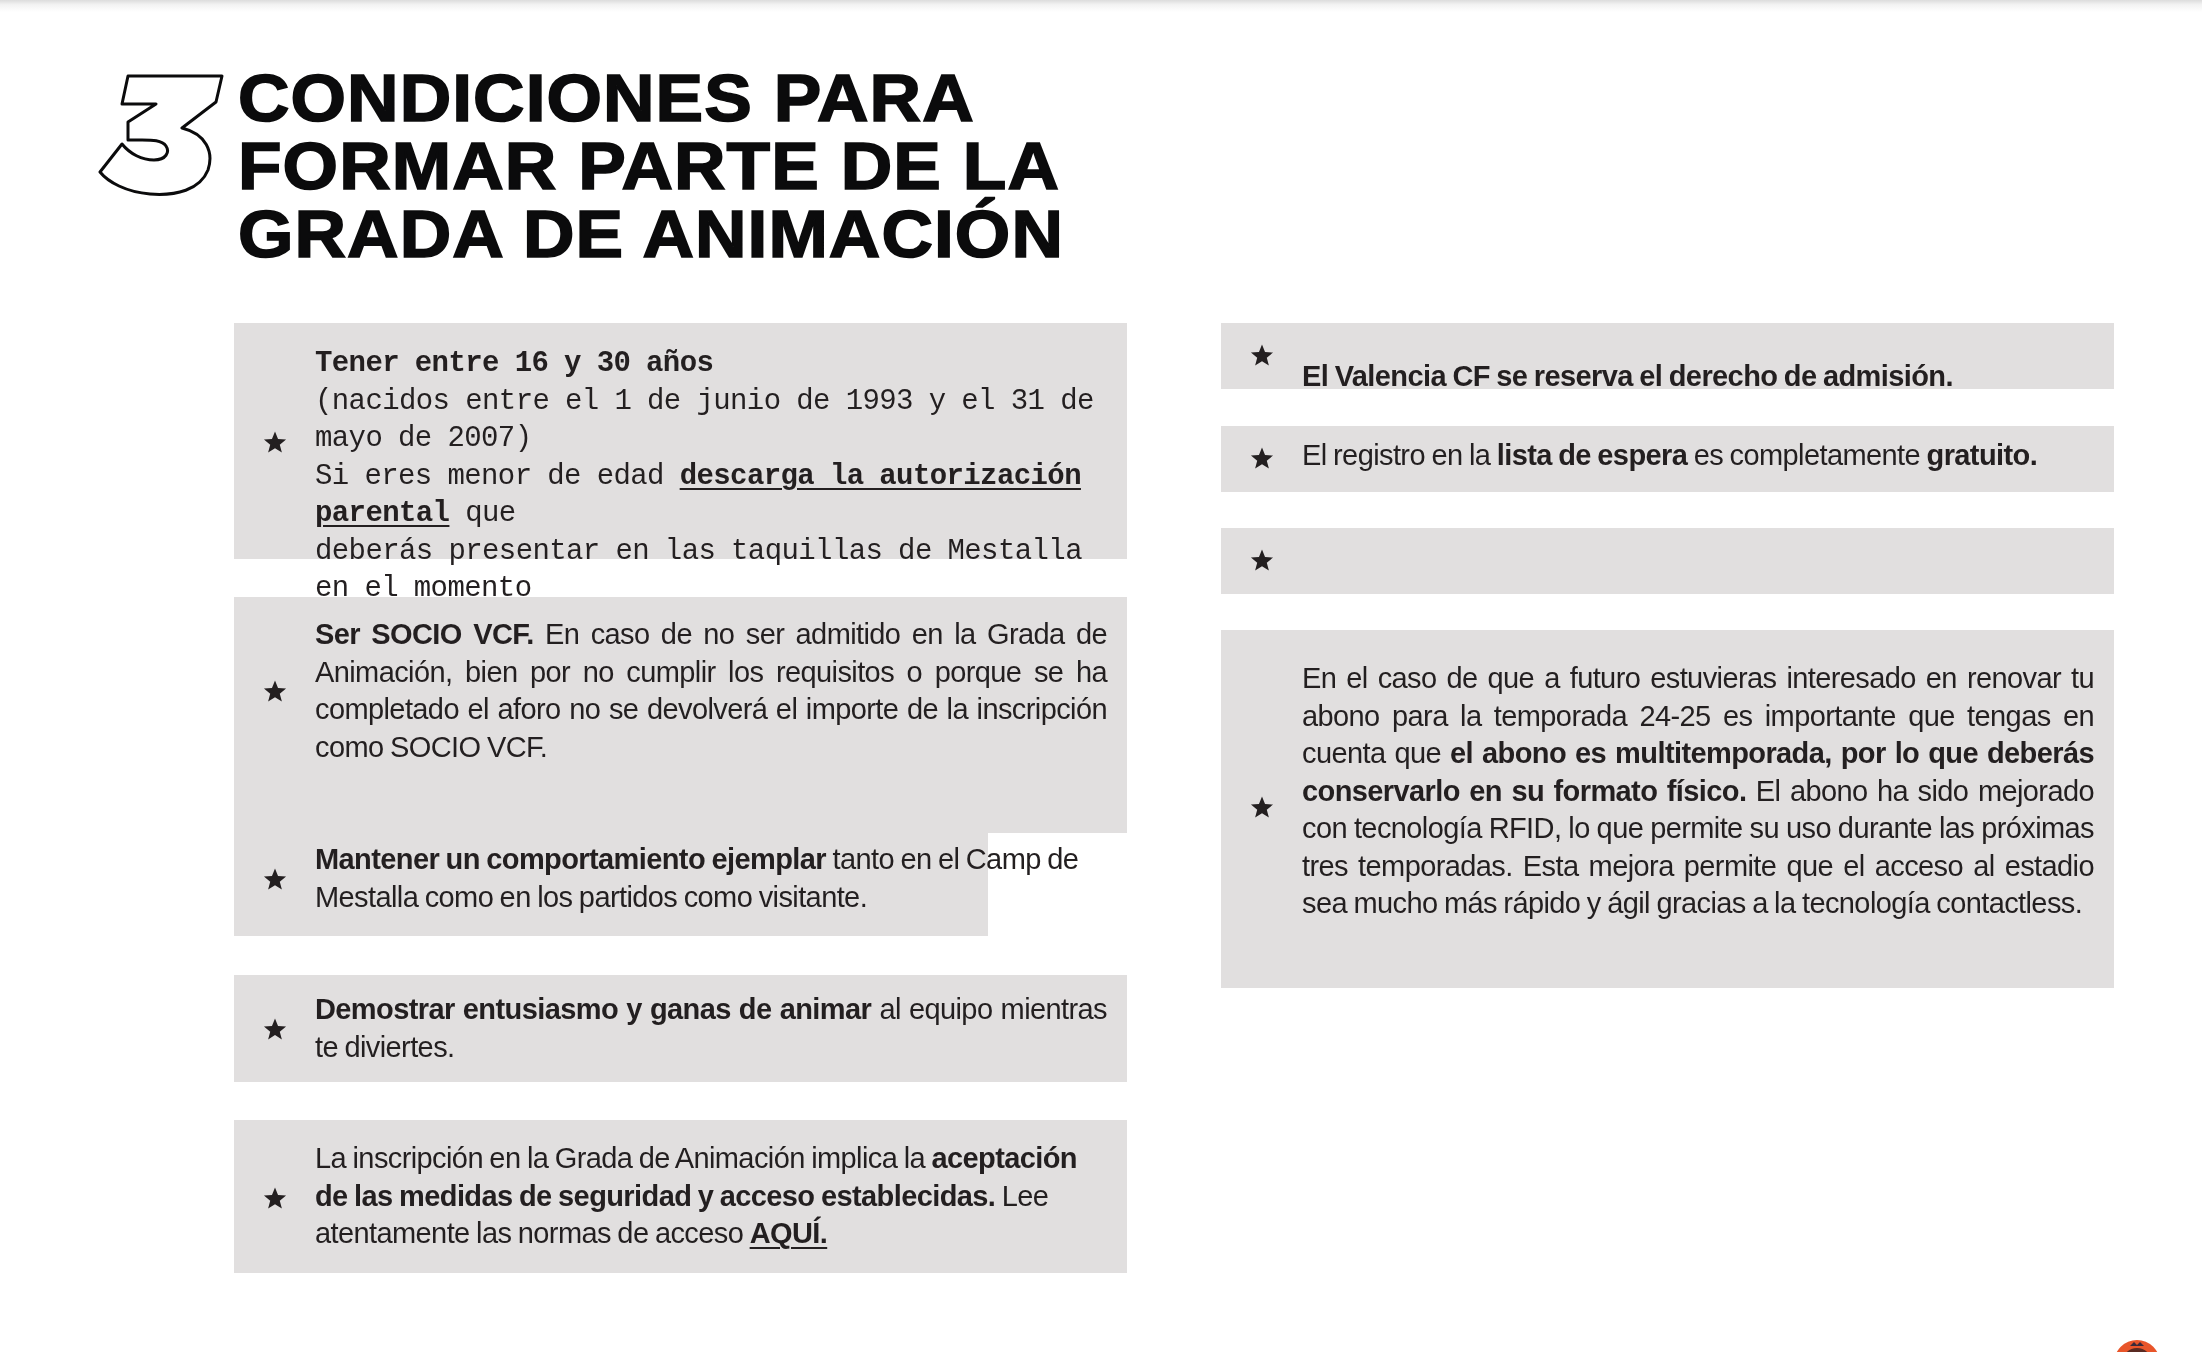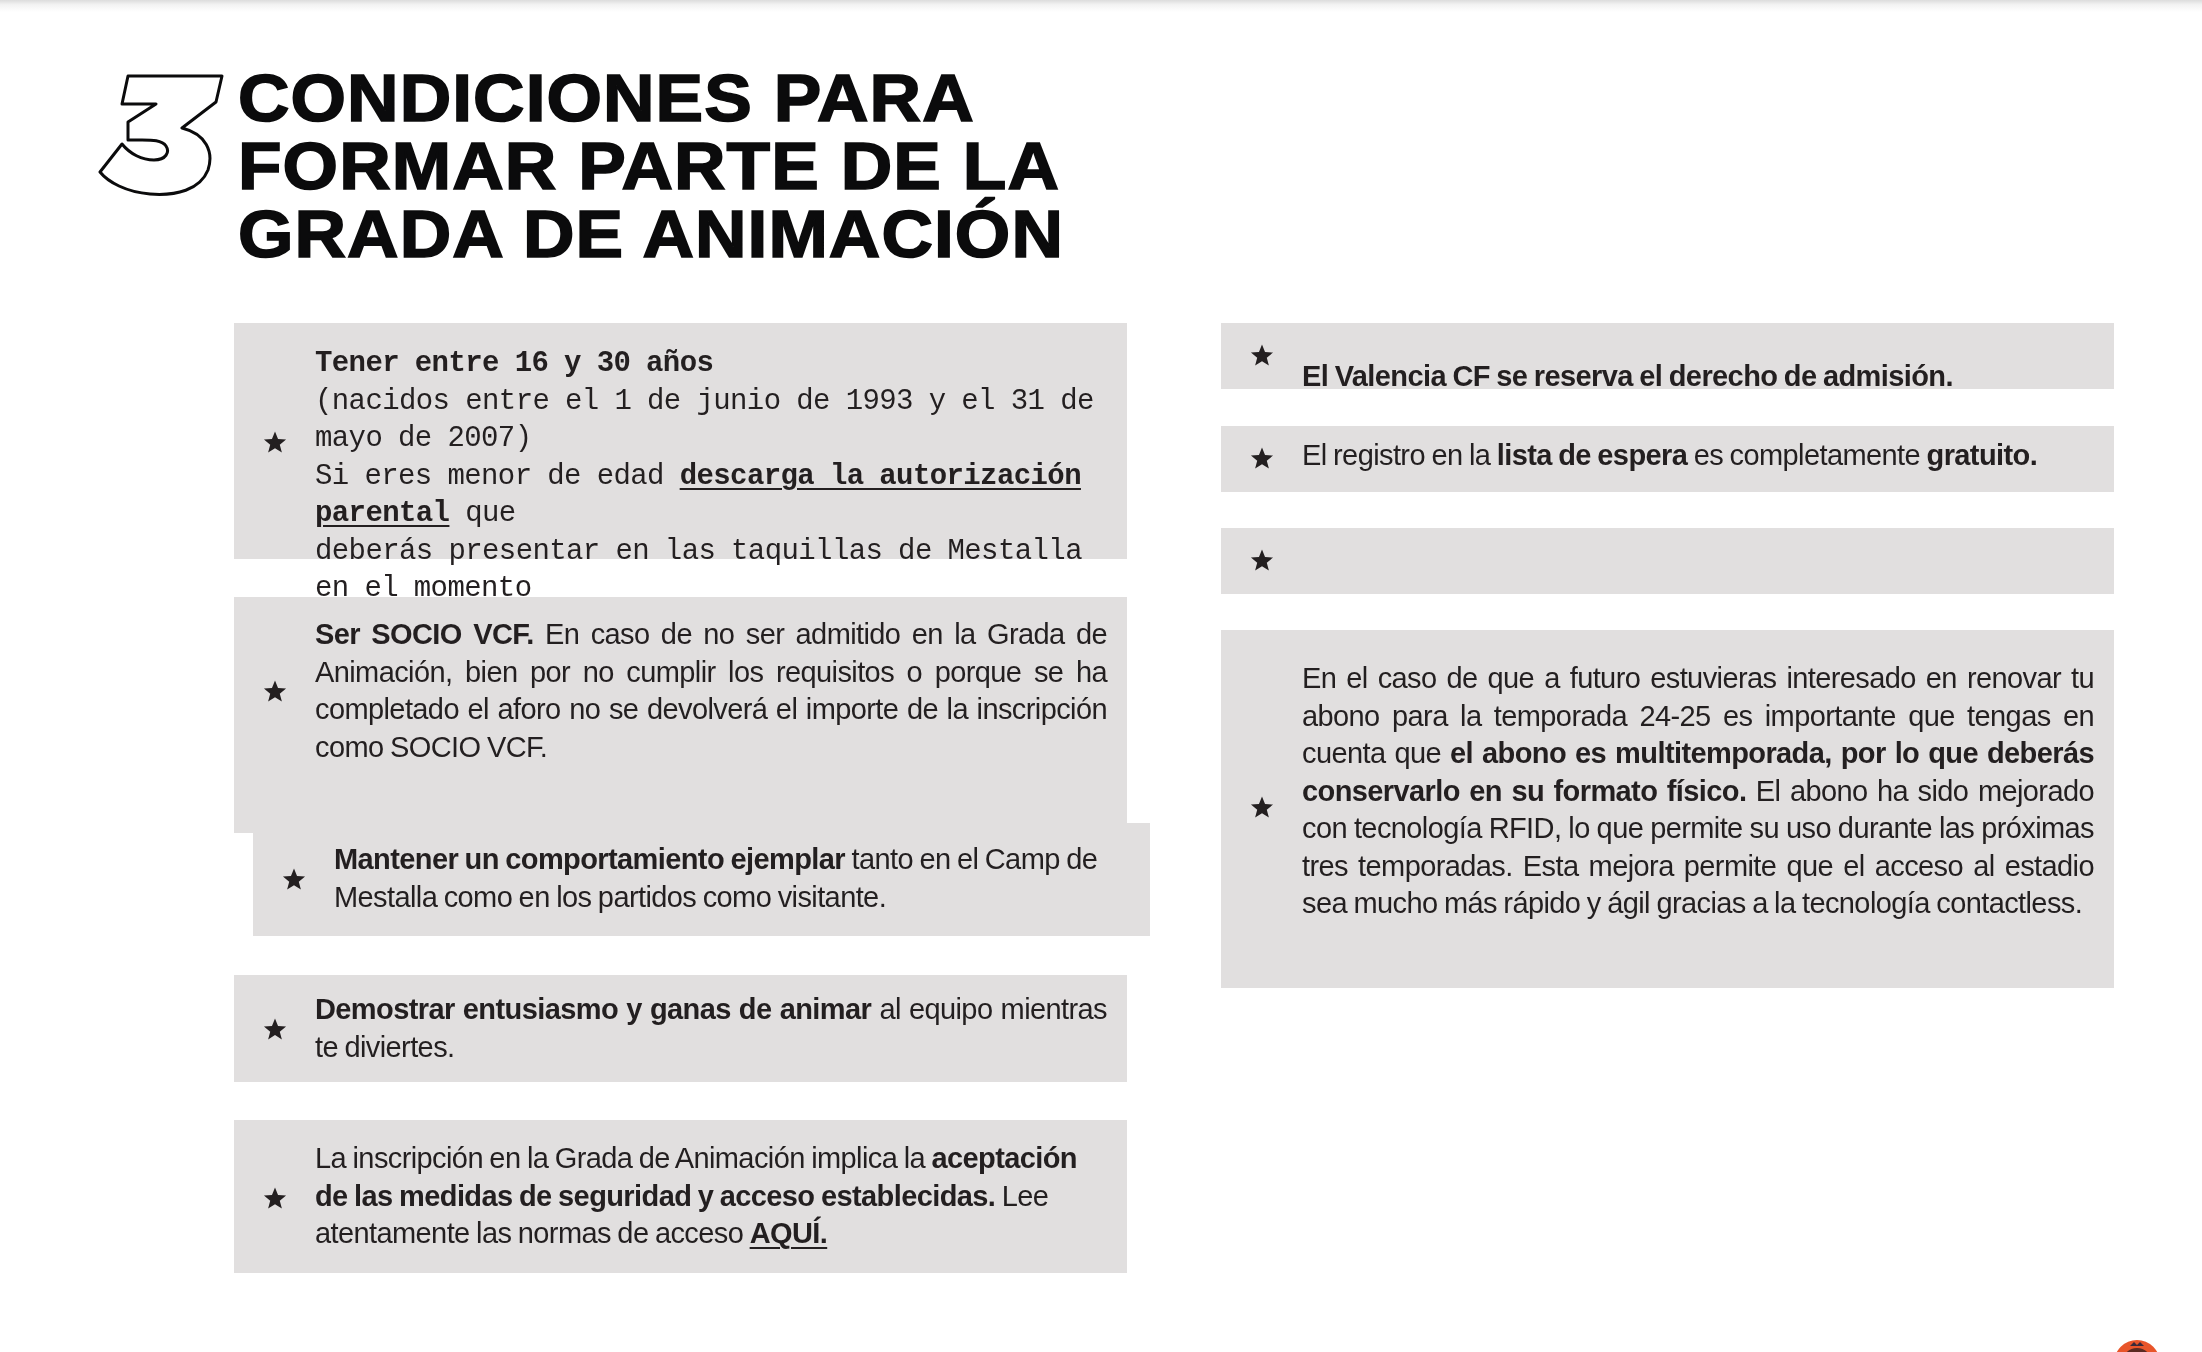--- a/index.html
+++ b/index.html
@@ -53,21 +53,21 @@
     color: #231f20;
   }
   .text.justify { text-align: justify; text-align-last: left; }
   .b { font-weight: bold; }
   .u { text-decoration: underline; text-decoration-thickness: 2px; text-underline-offset: 4px; }
   .line { display: block; font-family: Liberation Mono, monospace; }
 
   
   #card-l1 { left: 234px; top: 323px; width: 893px; height: 236px; }
   #card-l2 { left: 234px; top: 597px; width: 893px; height: 236px; }
-  #card-l3 { left: 234px; top: 823px; width: 897px; height: 113px; margin-left: 19px; }
+  #card-l3 { left: 234px; top: 823px; width: 754px; height: 113px; }
   #card-l4 { left: 234px; top: 975px; width: 893px; height: 107px; }
   #card-l5 { left: 234px; top: 1120px; width: 893px; height: 153px; }
 
   
   #card-r1 { left: 1221px; top: 323px; width: 893px; height: 66px; }
   #card-r2 { left: 1221px; top: 426px; width: 893px; height: 66px; padding-left: 8px; }
   #card-r3 { left: 1221px; top: 528px; width: 893px; height: 66px; }
   #card-r4 { left: 1221px; top: 630px; width: 893px; height: 358px; }
 
   .crest {

